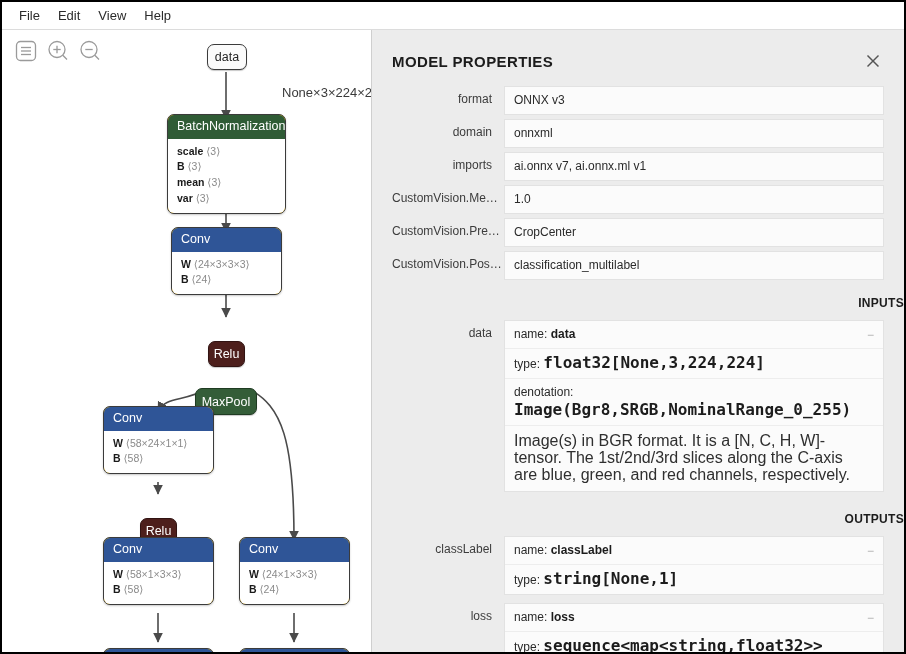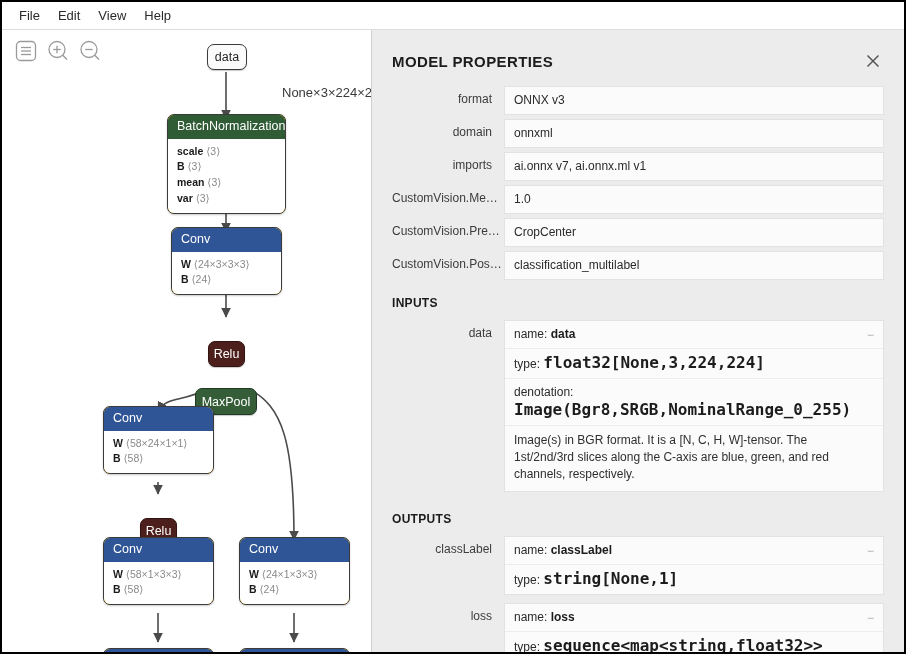--- a/index.html
+++ b/index.html
@@ -110,20 +110,21 @@
   #close-btn {
     width: 18px; height: 18px; cursor: pointer;
     position: relative;
   }
   #close-btn svg { display: block; }
 
   .section-title {
     font-size: 12px; font-weight: bold; color: #1c1c1c;
     letter-spacing: .3px;
     padding: 12px 0 10px 20px;
+    text-align: right;
   }
 
   .prop-row {
     display: flex; align-items: flex-start;
     padding: 0 20px 4px 20px;
   }
   .prop-label {
     width: 112px; flex: 0 0 112px;
     text-align: right; padding-right: 12px;
     font-size: 12px; color: #3c3c3c;
@@ -168,21 +169,21 @@
   .arg-line .mono {
     font-family: "DejaVu Sans Mono", monospace;
     font-size: 16px; font-weight: bold; color: #1c1c1c;
   }
   .arg-line .bold { font-weight: bold; color: #1c1c1c; }
   .collapse {
     color: #b0b0b0; font-size: 12px; padding-left: 10px;
     cursor: pointer; line-height: 1;
   }
   .arg-desc {
-    font-size: 12px; color: #2f2f2f;
+    font-size: 16px; color: #2f2f2f;
     padding: 6px 17px 8px 9px;
     line-height: 17px;
   }
 </style>
 </head>
 <body>
 
 <div id="window">
 
   <div id="menubar">

